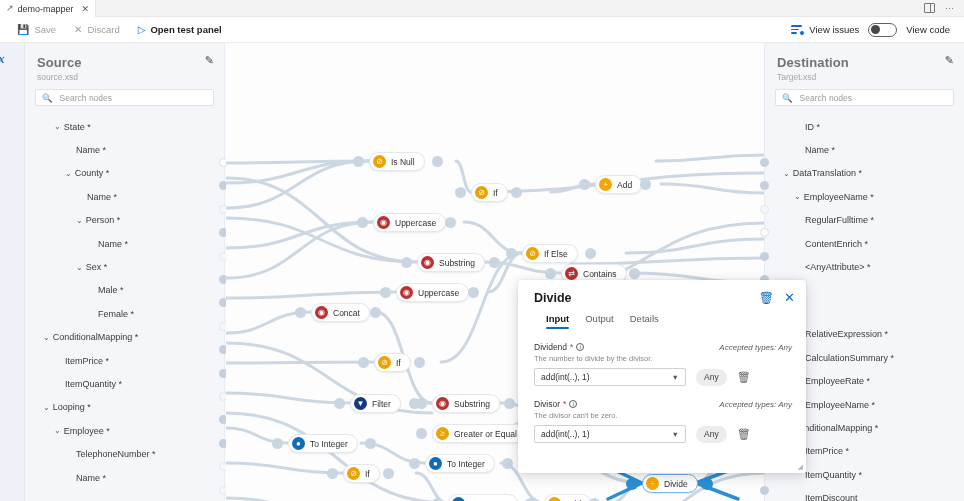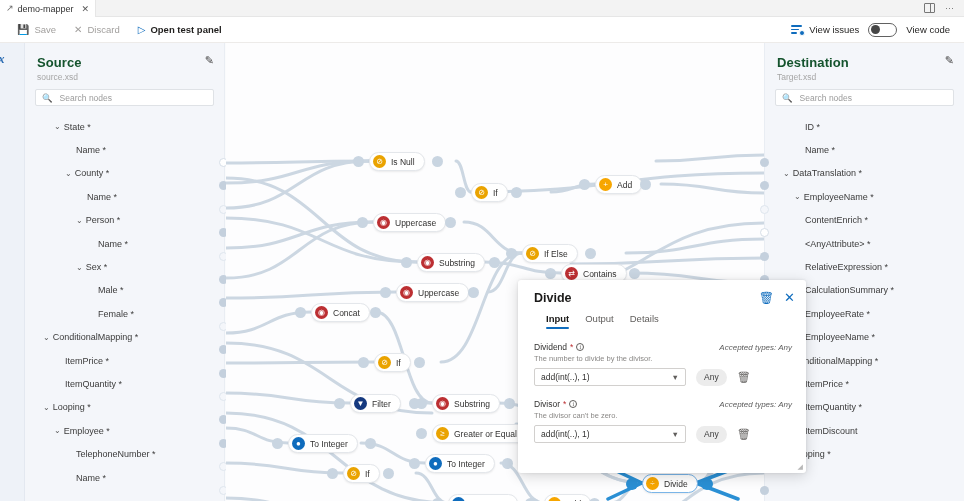--- a/index.html
+++ b/index.html
@@ -94,21 +94,21 @@
   .fx-chev { font-size: 9px; color: #3a7abd; }
 
   
   .panel {
     position: absolute; top: 0; height: 458px; width: 200px;
     background: #f4f6fa;
   }
   .panel.source { left: 25px; border-right: 1px solid #e9edf3; }
   .panel.dest { right: 0; border-left: 1px solid #e9edf3; }
   .panel-head { padding: 12px 12px 0 12px; position: relative; }
-  .panel-title { font-size: 13px; font-weight: bold; color: #14532d; letter-spacing: .1px; }
+  .panel-title { font-size: 13px; font-weight: bold; color: #737373; letter-spacing: .1px; }
   .panel-sub { font-size: 8.5px; color: #a6a6a6; margin-top: 2px; }
   .panel-edit {
     position: absolute; right: 10px; top: 11px; font-size: 11px; color: #4a4a4a; cursor: pointer;
   }
   .searchbox {
     margin: 7px 10px 0 10px; height: 17px; background: #ffffff;
     border: 1px solid #dfe2e6; border-radius: 2px;
     display: flex; align-items: center; gap: 5px; padding: 0 6px;
   }
   .searchbox .sicon { font-size: 8.5px; color: #707070; }
@@ -557,27 +557,31 @@
           <div class="tnode" style="padding-left: 18px;">
             <span class="chev">⌄</span>
             <span>DataTranslation *</span>
           </div>
           <div class="tnode" style="padding-left: 29px;">
             <span class="chev">⌄</span>
             <span>EmployeeName *</span>
           </div>
           <div class="tnode" style="padding-left: 29px;">
             <span class="spacer" style="width: 11px;"></span>
+            <span>RegularFulltime *</span>
+          </div>
+          <div class="tnode" style="padding-left: 29px;">
+            <span class="spacer" style="width: 11px;"></span>
             <span>ContentEnrich *</span>
           </div>
           <div class="tnode" style="padding-left: 29px;">
             <span class="spacer" style="width: 11px;"></span>
             <span>&lt;AnyAttribute&gt; *</span>
           </div>
-          <div class="tnode" style="padding-left: 29px;">
+          <div class="tnode" style="padding-left: 29px; margin-top: 44px;">
             <span class="spacer" style="width: 11px;"></span>
             <span>RelativeExpression *</span>
           </div>
           <div class="tnode" style="padding-left: 29px;">
             <span class="spacer" style="width: 11px;"></span>
             <span>CalculationSummary *</span>
           </div>
           <div class="tnode" style="padding-left: 29px;">
             <span class="spacer" style="width: 11px;"></span>
             <span>EmployeeRate *</span>

